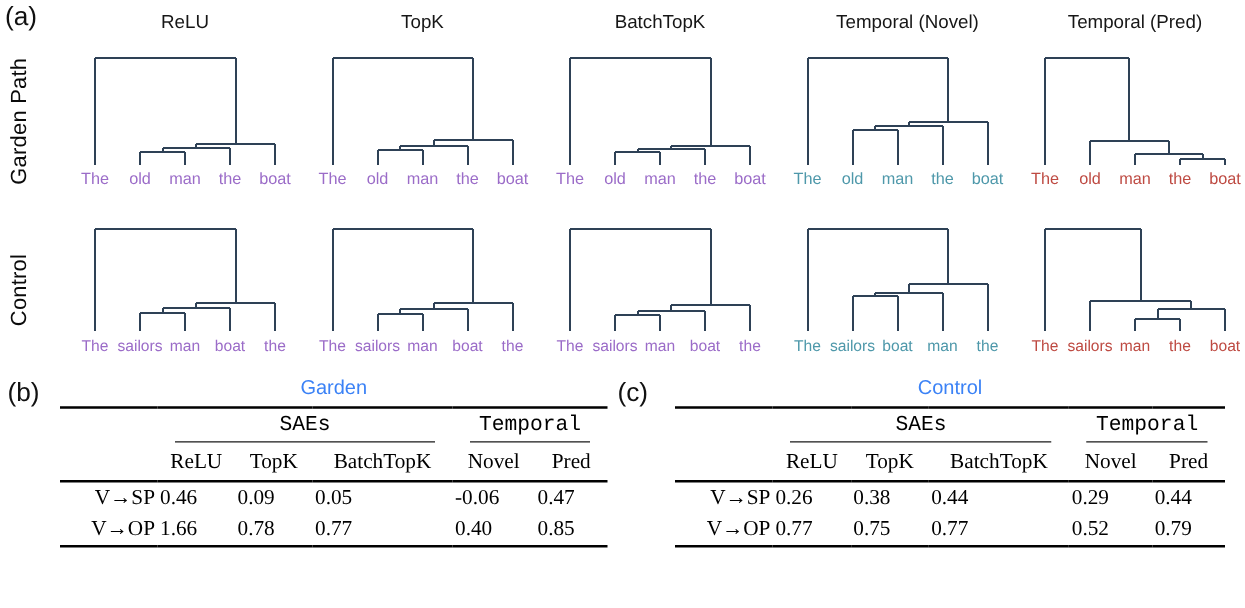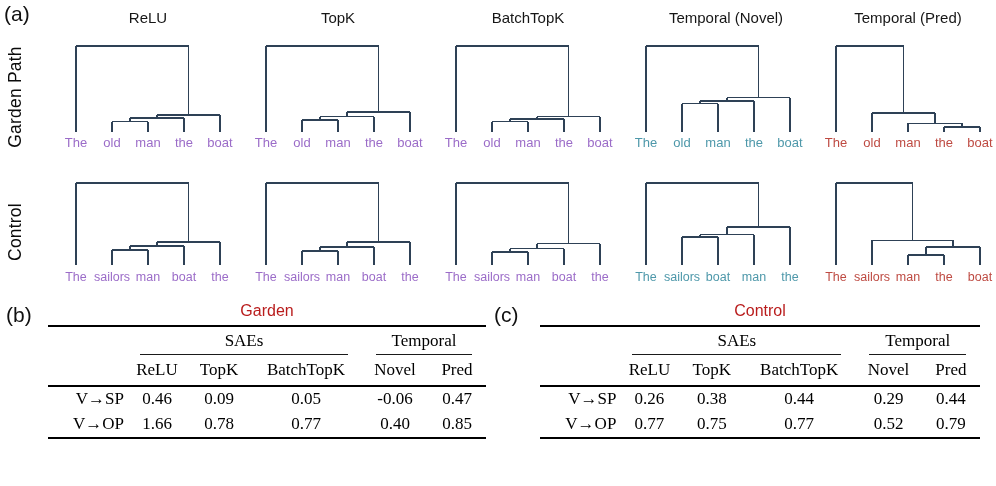--- a/index.html
+++ b/index.html
@@ -11,28 +11,28 @@
   .col-title{position:absolute;top:9px;width:176px;text-align:center;font-size:15px;color:#161616;}
   .vlabel{
     position:absolute;width:150px;height:24px;line-height:24px;text-align:center;
     transform:rotate(-90deg);font-size:17.5px;color:#0a0a0a;letter-spacing:.2px;
   }
   svg.dendro{position:absolute;overflow:visible;}
   svg.dendro text{font-family:"Liberation Sans",sans-serif;}
   .tbl{position:absolute;font-family:"Liberation Serif",serif;font-size:17px;color:#000;}
   .tbl-title{
     text-align:center;font-family:"Liberation Sans",sans-serif;
-    font-size:16px;color:#b91c1c;padding-bottom:5px;
+    font-size:16px;color:#3b82f6;padding-bottom:5px;
   }
   .tbl table{width:100%;border-collapse:collapse;border-top:2.2px solid #000;border-bottom:2.2px solid #000;}
   .tbl th{font-weight:normal;}
-  .group-row th{padding-top:4px;}
+  .group-row th{padding-top:4px;font-family:Liberation Mono, monospace;}
   .grp{display:block;margin:0 13px;padding:0 0 3px 0;border-bottom:1.2px solid #1a1a1a;text-align:center;}
   .head-row th{text-align:center;padding:4px 2px 5px 2px;border-bottom:2.2px solid #000;}
-  .tbl tbody td{text-align:center;padding:2px 2px 3px 2px;}
+  .tbl tbody td{padding:2px 2px 3px 2px;}
   .tbl tbody td.rowlab{text-align:right;padding-left:8px;white-space:nowrap;}
 </style>
 </head>
 <body>
 
 <div class="fig">
   <div class="panel-label" style="left:4px;top:2px;">(a)</div>
 
   <div id="dendro-grid">
       <div class="col-title" style="left: 60px;">ReLU</div>

